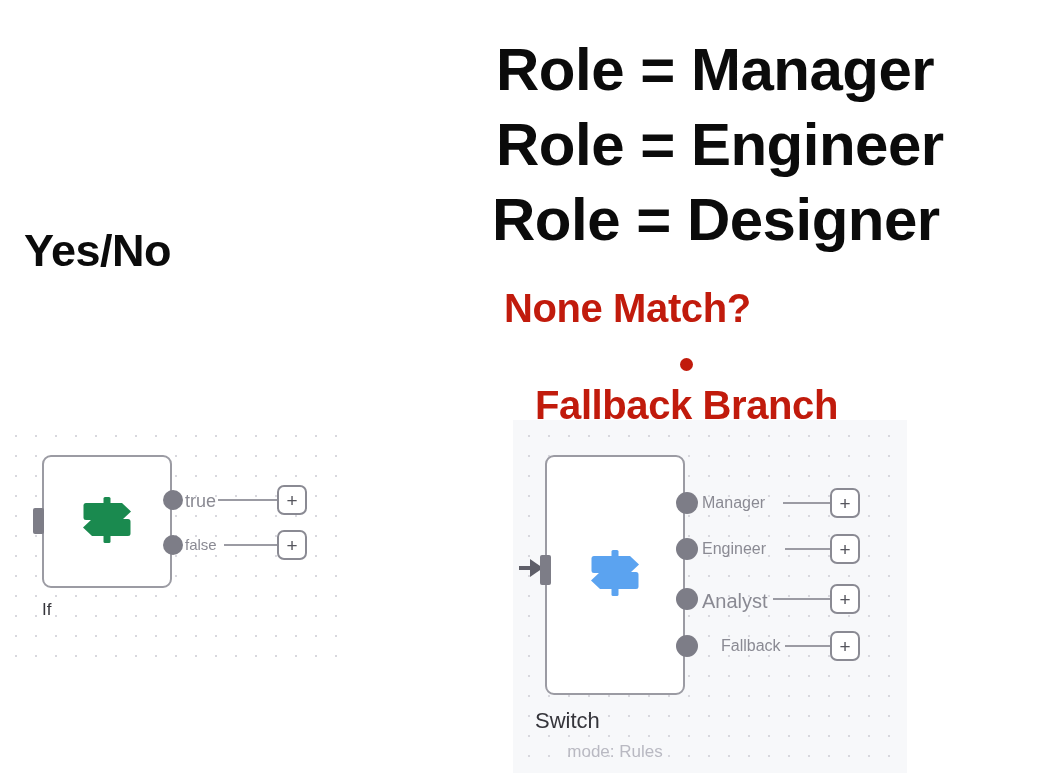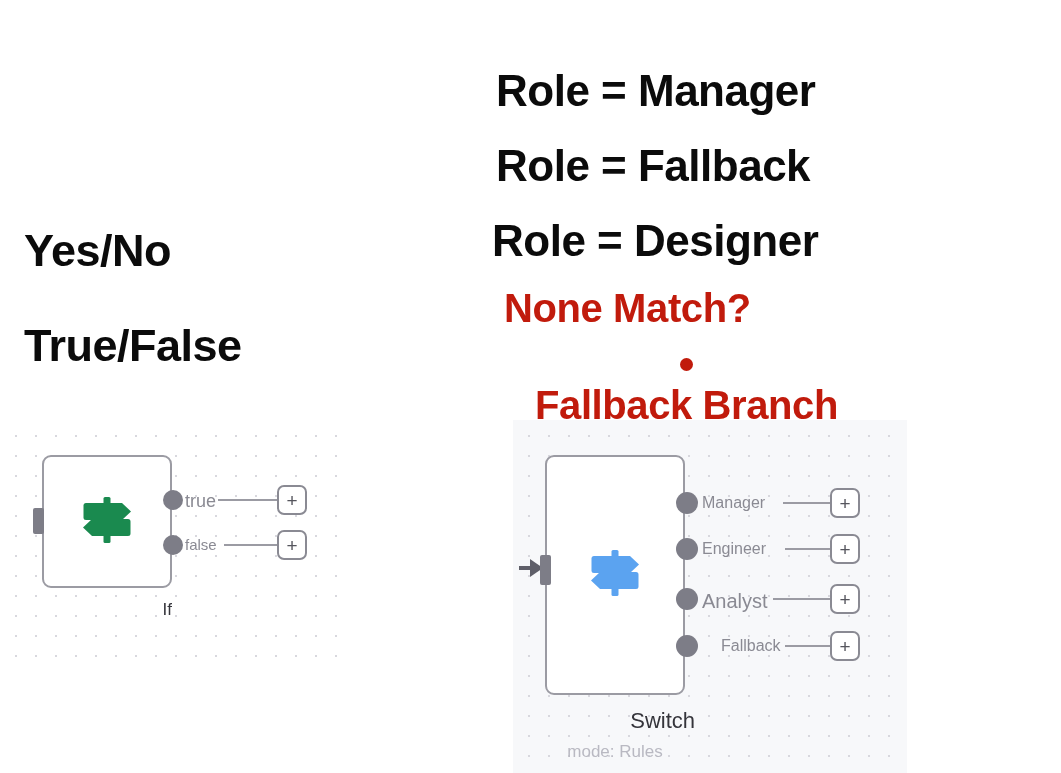--- a/index.html
+++ b/index.html
@@ -13,21 +13,21 @@
   
   .headline{
     position:absolute;
     font-weight:bold;
     color:#0b0b0b;
     letter-spacing:-0.5px;
     white-space:nowrap;
     line-height:1;
   }
   .hl-left{font-size:45px;}
-  .hl-right{font-size:44px;margin-top:29px;}
+  .hl-right{font-size:60px;}
   .hl-red{color:#c11b0c;font-size:40px;font-weight:bold;white-space:nowrap;position:absolute;line-height:1;letter-spacing:-0.4px;}
   .bullet-row{position:absolute;display:flex;align-items:center;gap:14px;color:#c11b0c;font-size:40px;font-weight:bold;line-height:1;white-space:nowrap;letter-spacing:-0.4px;}
   .bullet-dot{width:13px;height:13px;border-radius:50%;background:#c11b0c;flex:0 0 auto;}
 
   
   .canvas{
     position:absolute;
     background-image:radial-gradient(#d8d8de 1.1px, transparent 1.2px);
     background-size:20px 20px;
     background-position:6px 6px;
@@ -37,21 +37,21 @@
 
   
   .node{
     position:absolute;background:#ffffff;
     border:2px solid #9b9ba3;border-radius:9px;
     box-sizing:border-box;
   }
   .node-icon{position:absolute;left:50%;top:50%;transform:translate(-50%,-50%);}
 
   .node-caption{
-    position:absolute;text-align:right;
+    position:absolute;text-align:left;
     color:#35353b;white-space:nowrap;
   }
   .node-sub{
     position:absolute;text-align:center;
     color:#b9b9c2;white-space:nowrap;
   }
 
   
   .port-dot{
     position:absolute;width:20px;height:20px;border-radius:50%;
@@ -80,24 +80,23 @@
     border-left:13px solid #5f5f69;
   }
   .in-arrow-tail{position:absolute;height:4px;width:12px;background:#5f5f69;}
 </style>
 </head>
 <body>
 
 <div class="stage">
 
   <div class="headline hl-left" style="left:24px;top:228px;">Yes/No</div>
-  <div class="headline hl-left" style="left:24px;top:323px;">True/False</div>
 
   <div class="headline hl-right" style="left:496px;top:40px;">Role = Manager</div>
-  <div class="headline hl-right" style="left:496px;top:115px;">Role = Fallback</div>
+  <div class="headline hl-right" style="left:496px;top:115px;">Role = Engineer</div>
   <div class="headline hl-right" style="left:492px;top:190px;">Role = Designer</div>
 
   <div class="hl-red" style="left:504px;top:288px;">None Match?</div>
 
   <div class="bullet-row" style="left:535px;top:358px;flex-direction:column;">
     <span class="bullet-dot"></span>
     <span>Fallback Branch</span>
   </div>
 
   <div class="canvas" id="canvas-if">

